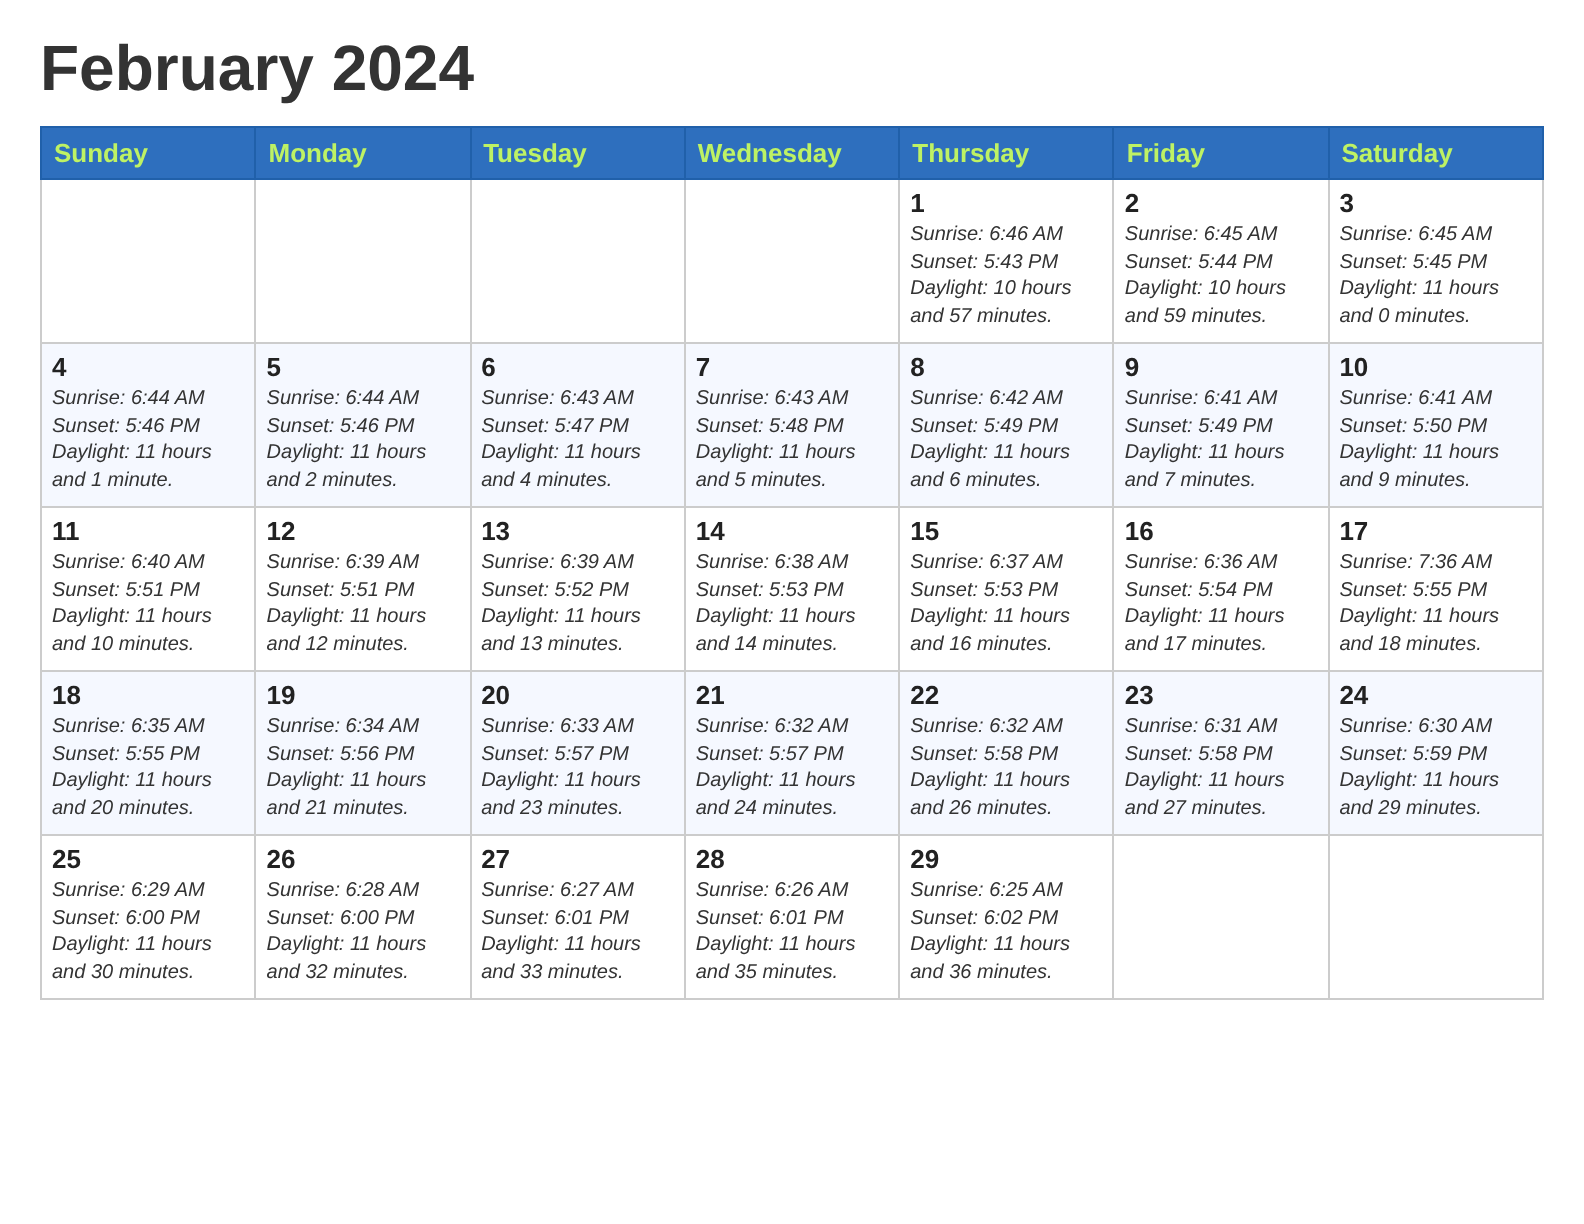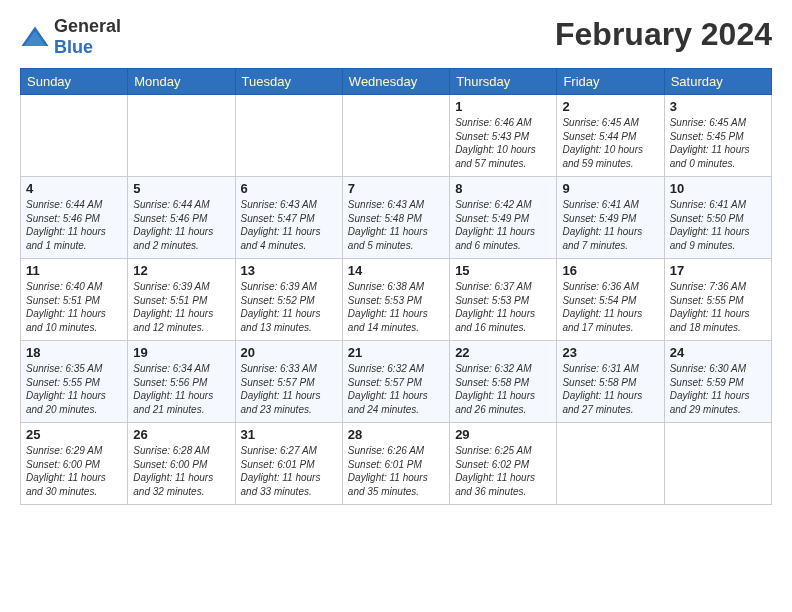--- a/index.html
+++ b/index.html
@@ -43,23 +43,23 @@
       font-size: 14px;
       color: #555;
     }
     .calendar {
       width: 100%;
       border-collapse: collapse;
       border: 1px solid #ccc;
     }
     .calendar th {
       background: #2e6fbe;
-      color: #fef9c3;
+      color: #bef264;
       font-size: 13px;
-      font-weight: normal;
+      font-weight: bold;
       padding: 5px 6px;
       text-align: left;
       border: 1px solid #2060aa;
     }
     .calendar td {
       border: 1px solid #ccc;
       vertical-align: top;
       padding: 4px 5px;
       width: calc(100% / 7);
       height: 82px;
@@ -82,30 +82,20 @@
     }
     .empty-cell {
       background: #fff !important;
     }
   </style>
 </head>
 <body>
 
 <div class="page">
   <div class="header">
-    <div class="logo">
-      <svg class="logo-icon" viewBox="0 0 40 32" xmlns="http://www.w3.org/2000/svg">
-        <polygon points="20,2 38,28 2,28" fill="#2e6fbe"></polygon>
-        <polygon points="20,8 34,28 6,28" fill="#5a9fd4" opacity="0.5"></polygon>
-      </svg>
-      <div>
-        <span style="font-size:18px;font-weight:bold;color:#333;">General</span><br>
-        <span style="font-size:18px;font-weight:bold;color:#2e6fbe;">Blue</span>
-      </div>
-    </div>
     <div class="title-block">
       <div class="month-year">February 2024</div>
     </div>
   </div>
 
   <table class="calendar">
     <thead>
       <tr>
 
       <th>Sunday</th>
@@ -282,21 +272,21 @@
 Sunset: 6:00 PM
 Daylight: 11 hours and 30 minutes.</div>
           </td>
           <td>
             <div class="day-number">26</div>
             <div class="day-info">Sunrise: 6:28 AM
 Sunset: 6:00 PM
 Daylight: 11 hours and 32 minutes.</div>
           </td>
           <td>
-            <div class="day-number">31</div>
+            <div class="day-number">27</div>
             <div class="day-info">Sunrise: 6:27 AM
 Sunset: 6:01 PM
 Daylight: 11 hours and 33 minutes.</div>
           </td>
           <td>
             <div class="day-number">28</div>
             <div class="day-info">Sunrise: 6:26 AM
 Sunset: 6:01 PM
 Daylight: 11 hours and 35 minutes.</div>
           </td>

